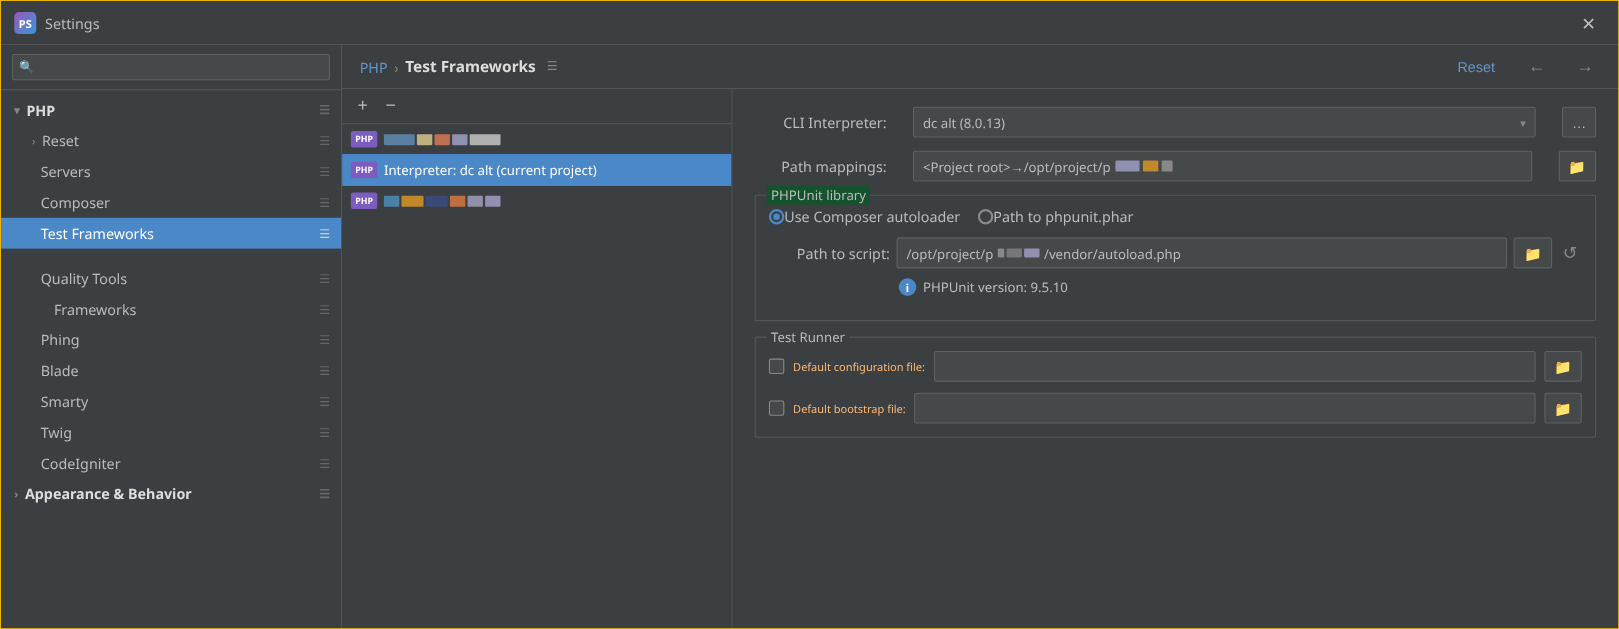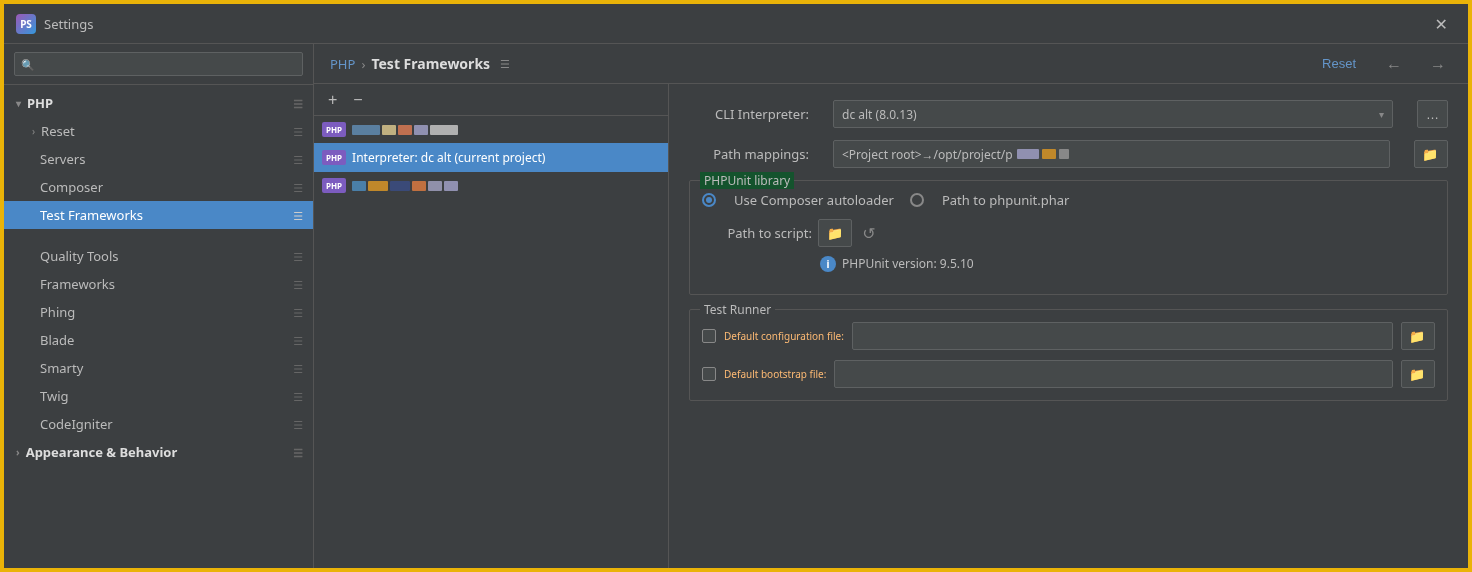--- a/index.html
+++ b/index.html
@@ -9,21 +9,21 @@
       background: #3c3f41;
       display: flex;
       justify-content: center;
       align-items: center;
       min-height: 100vh;
     }
     .window {
       width: 1472px;
       height: 572px;
       background: #2b2b2b;
-      border: 4px solid #eab308;
+      border: 1px solid #eab308;
       display: flex;
       flex-direction: column;
       position: relative;
       overflow: hidden;
     }
     
     .title-bar {
       height: 40px;
       background: #3c3f41;
       display: flex;
@@ -292,21 +292,21 @@
     }
     .radio-group {
       display: flex;
       align-items: center;
       gap: 16px;
       margin-bottom: 10px;
     }
     .radio-item {
       display: flex;
       align-items: center;
-      gap: 18px;
+      gap: 0;
       cursor: pointer;
     }
     .radio-circle {
       width: 14px;
       height: 14px;
       border-radius: 50%;
       border: 2px solid #888;
       display: flex;
       align-items: center;
       justify-content: center;
@@ -469,21 +469,21 @@
           <span class="menu-icon">☰</span>
         </li>
         <li class="nav-item selected" style="padding-left:36px;">
           <span>Test Frameworks</span>
           <span class="menu-icon" style="color:#ccc;">☰</span>
         </li>
         <li class="nav-item" style="padding-left:36px;margin-top:13px;">
           <span>Quality Tools</span>
           <span class="menu-icon">☰</span>
         </li>
-        <li class="nav-item" style="padding-left:36px;">
+        <li class="nav-item" style="padding-left:48px;">
           <span>Frameworks</span>
           <span class="menu-icon">☰</span>
         </li>
         <li class="nav-item" style="padding-left:36px;">
           <span>Phing</span>
           <span class="menu-icon">☰</span>
         </li>
         <li class="nav-item" style="padding-left:36px;">
           <span>Blade</span>
           <span class="menu-icon">☰</span>
@@ -594,20 +594,29 @@
                 <span class="radio-label">Use Composer autoloader</span>
               </div>
               <div class="radio-item">
                 <div class="radio-circle"></div>
                 <span class="radio-label">Path to phpunit.phar</span>
               </div>
             </div>
 
             <div class="script-row">
               <span class="script-label">Path to script:</span>
+              <div class="path-display">
+                <span style="font-size:12px;color:#bbb;">/opt/project/p</span>
+                <span style="display:inline-flex;gap:2px;margin:0 4px;align-items:center;">
+                  <span style="background:#888;width:6px;height:8px;border-radius:1px;display:inline-block;"></span>
+                  <span style="background:#777;width:14px;height:8px;border-radius:1px;display:inline-block;"></span>
+                  <span style="background:#9090b0;width:14px;height:8px;border-radius:1px;display:inline-block;"></span>
+                </span>
+                <span style="font-size:12px;color:#bbb;">/vendor/autoload.php</span>
+              </div>
               <button class="btn-folder">📁</button>
               <button class="refresh-btn">↺</button>
             </div>
 
             <div class="info-row">
               <div class="info-icon">i</div>
               <span class="info-text">PHPUnit version: 9.5.10</span>
             </div>
           </div>
 

